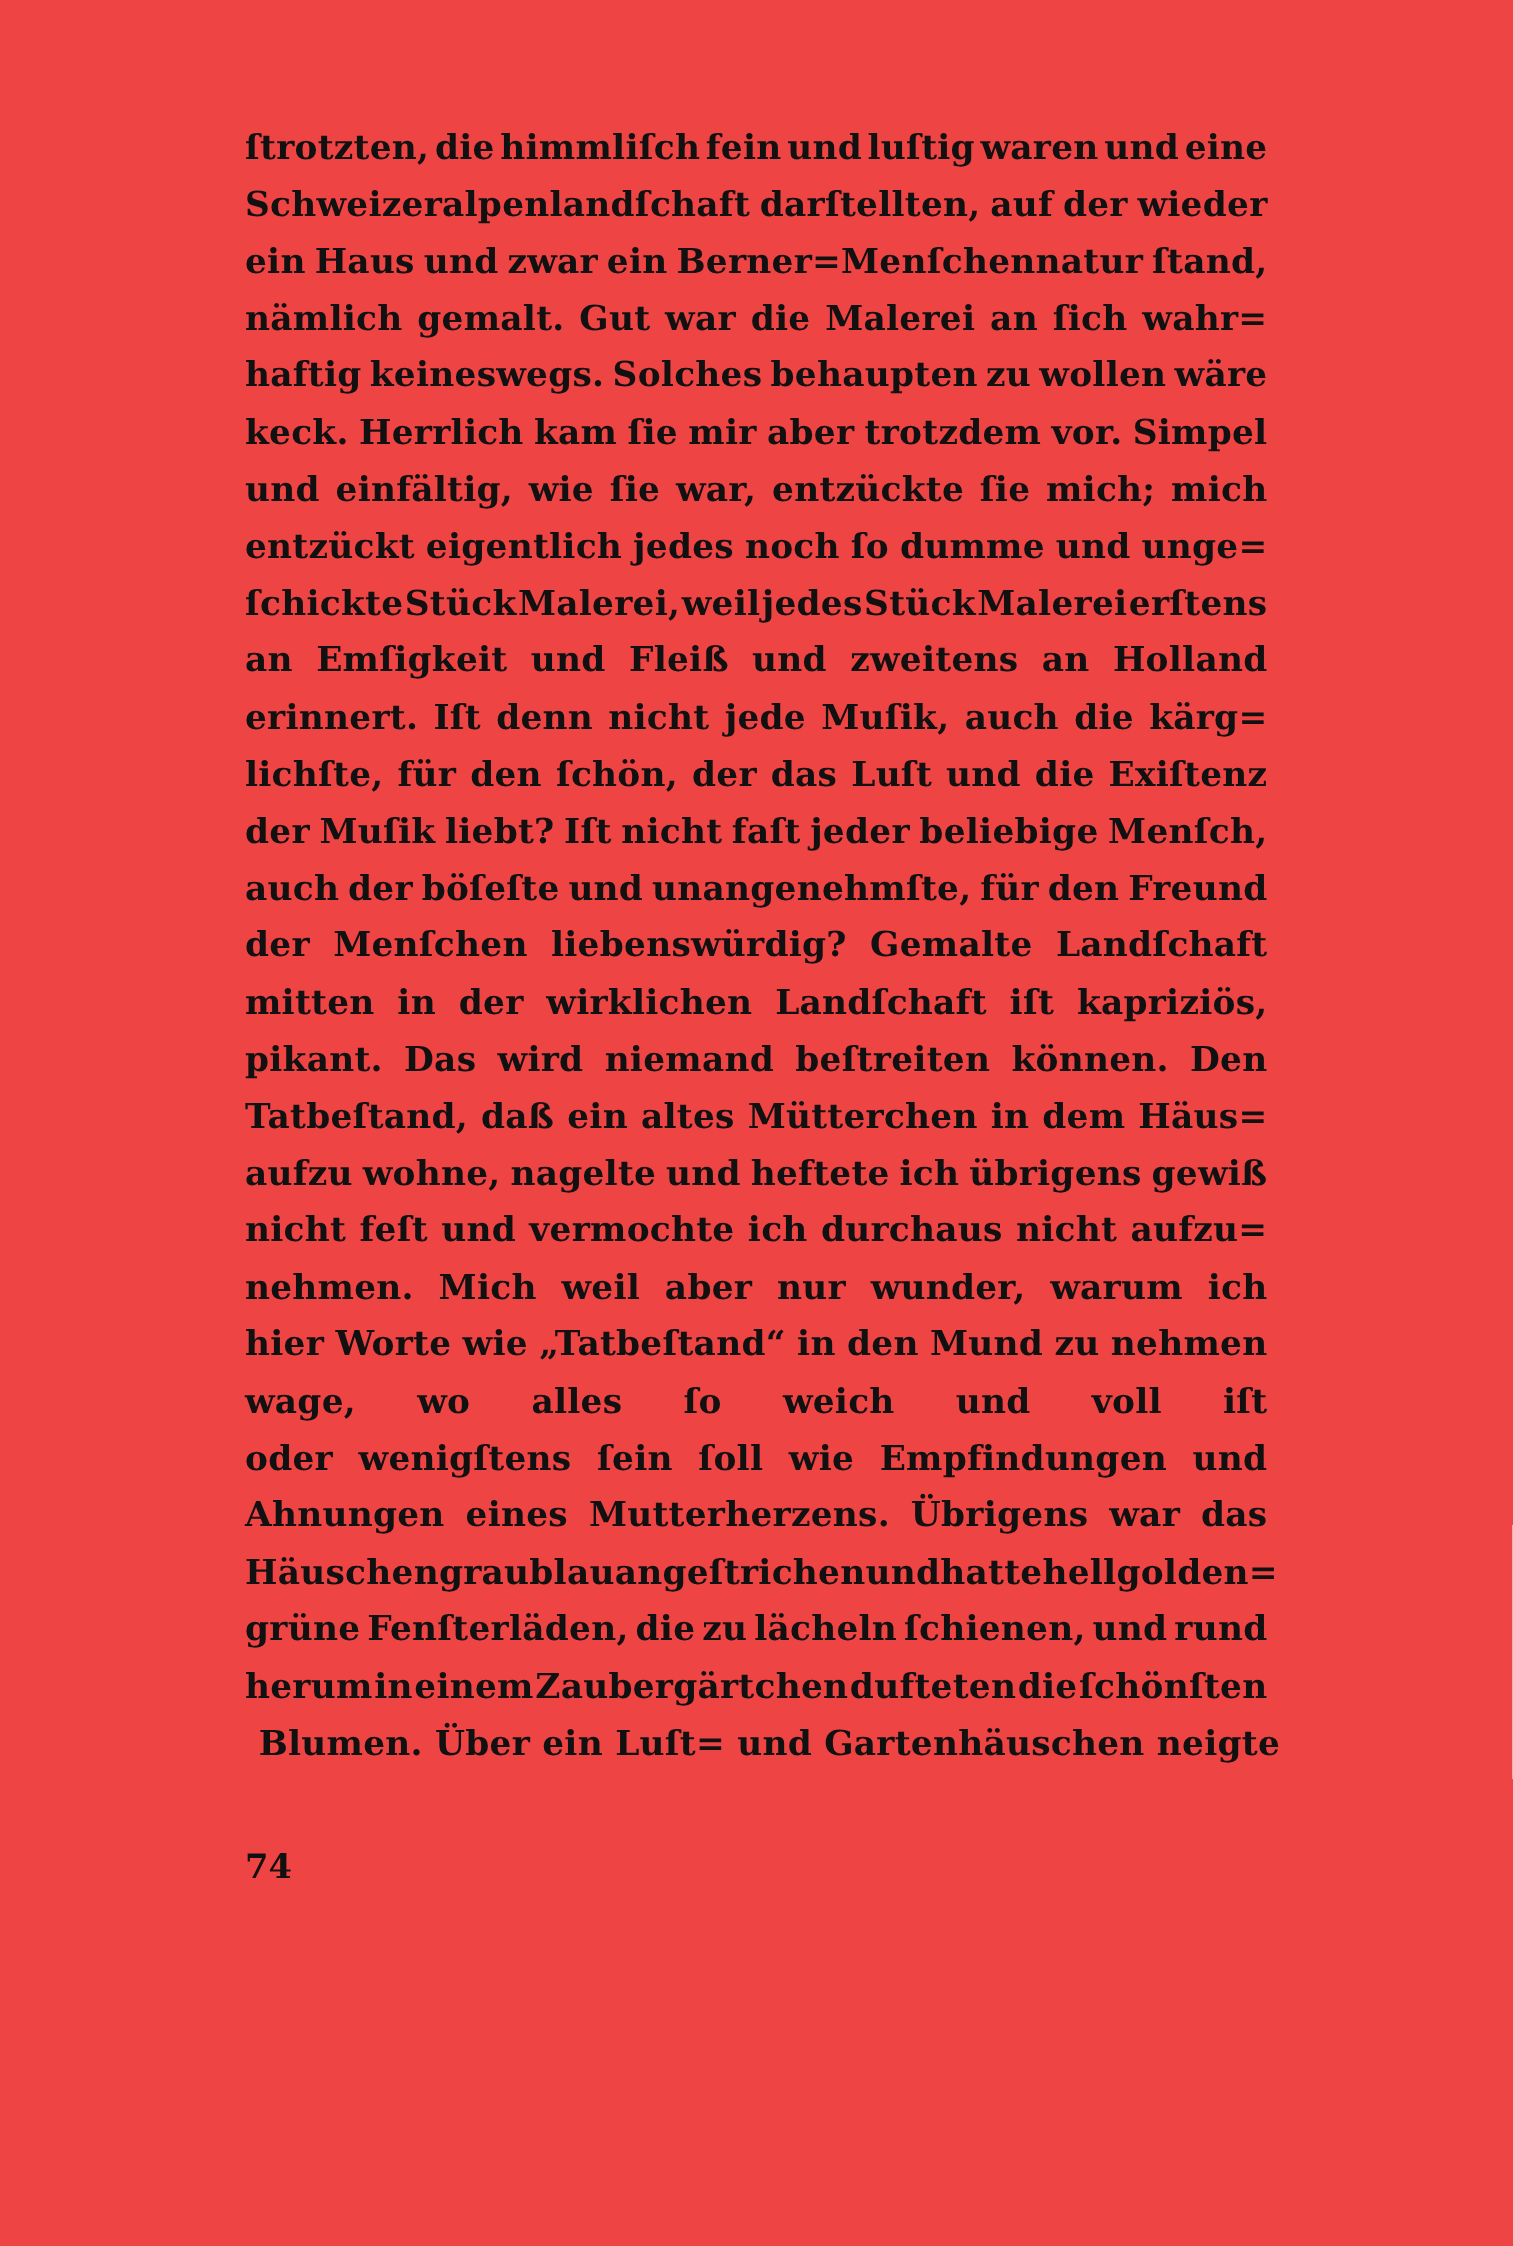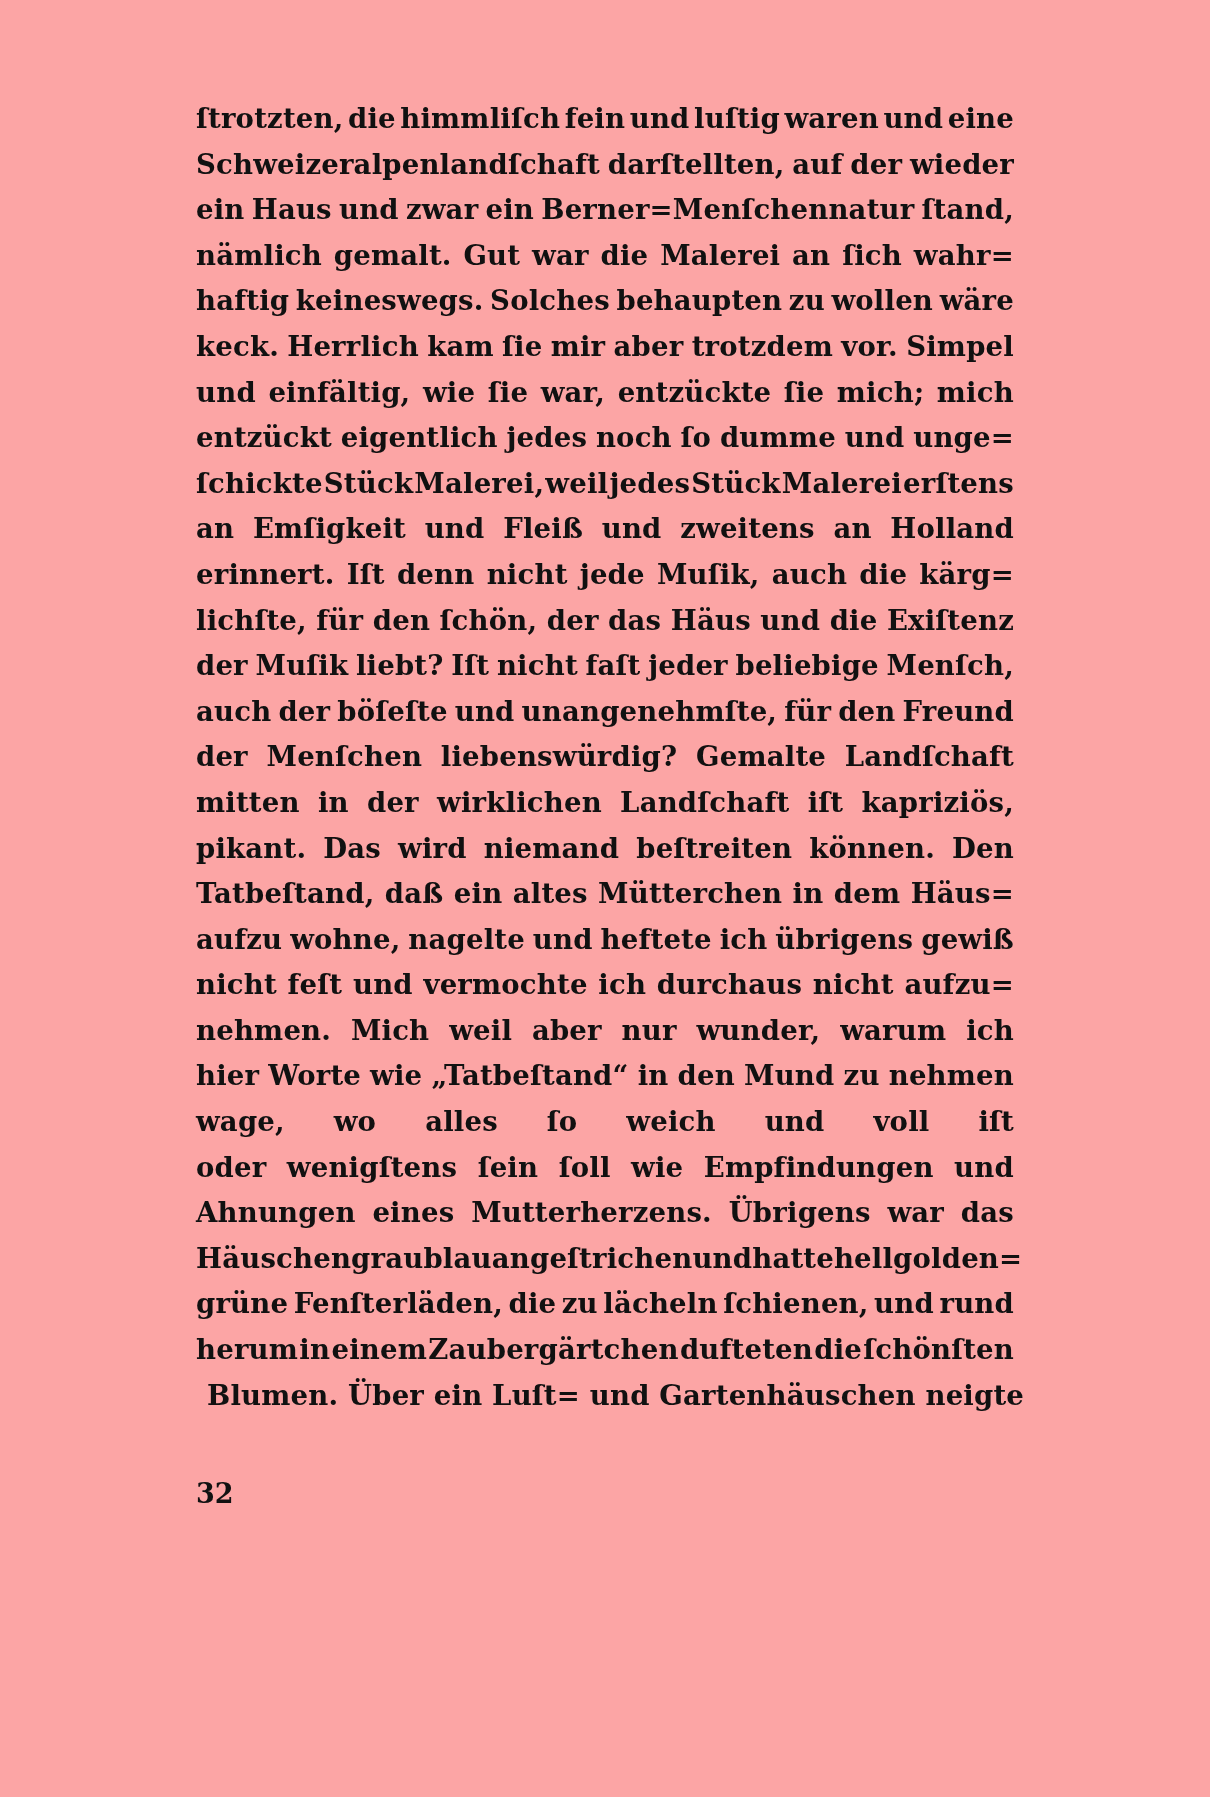--- a/index.html
+++ b/index.html
@@ -12,21 +12,21 @@
     height: 1797px;
     position: relative;
     font-family: "DejaVu Serif", serif;
   }
   .page {
     position: absolute;
     left: 0;
     top: 0;
     width: 1210px;
     height: 1797px;
-    background: #fca5a5;
+    background: #ef4444;
   }
   .text-block {
     position: absolute;
     left: 196px;
     top: 96px;
     width: 818px;
   }
   .line {
     display: block;
     font-family: "DejaVu Serif", serif;
@@ -178,21 +178,21 @@
         <span>die</span>
         <span>kärg=</span>
       </span>
     <span class="line justify">
         <span>lichſte,</span>
         <span>für</span>
         <span>den</span>
         <span>ſchön,</span>
         <span>der</span>
         <span>das</span>
-        <span>Häus</span>
+        <span>Luſt</span>
         <span>und</span>
         <span>die</span>
         <span>Exiſtenz</span>
       </span>
     <span class="line justify">
         <span>der</span>
         <span>Muſik</span>
         <span>liebt?</span>
         <span>Iſt</span>
         <span>nicht</span>
@@ -337,15 +337,15 @@
         <span>in</span>
         <span>einem</span>
         <span>Zaubergärtchen</span>
         <span>dufteten</span>
         <span>die</span>
         <span>ſchönſten</span>
       </span>
     <span class="line last">Blumen. Über ein Luſt= und Gartenhäuschen neigte</span>
   </div>
 
-  <div class="folio">32</div>
+  <div class="folio">74</div>
 
 </div>
 
 </body></html>

